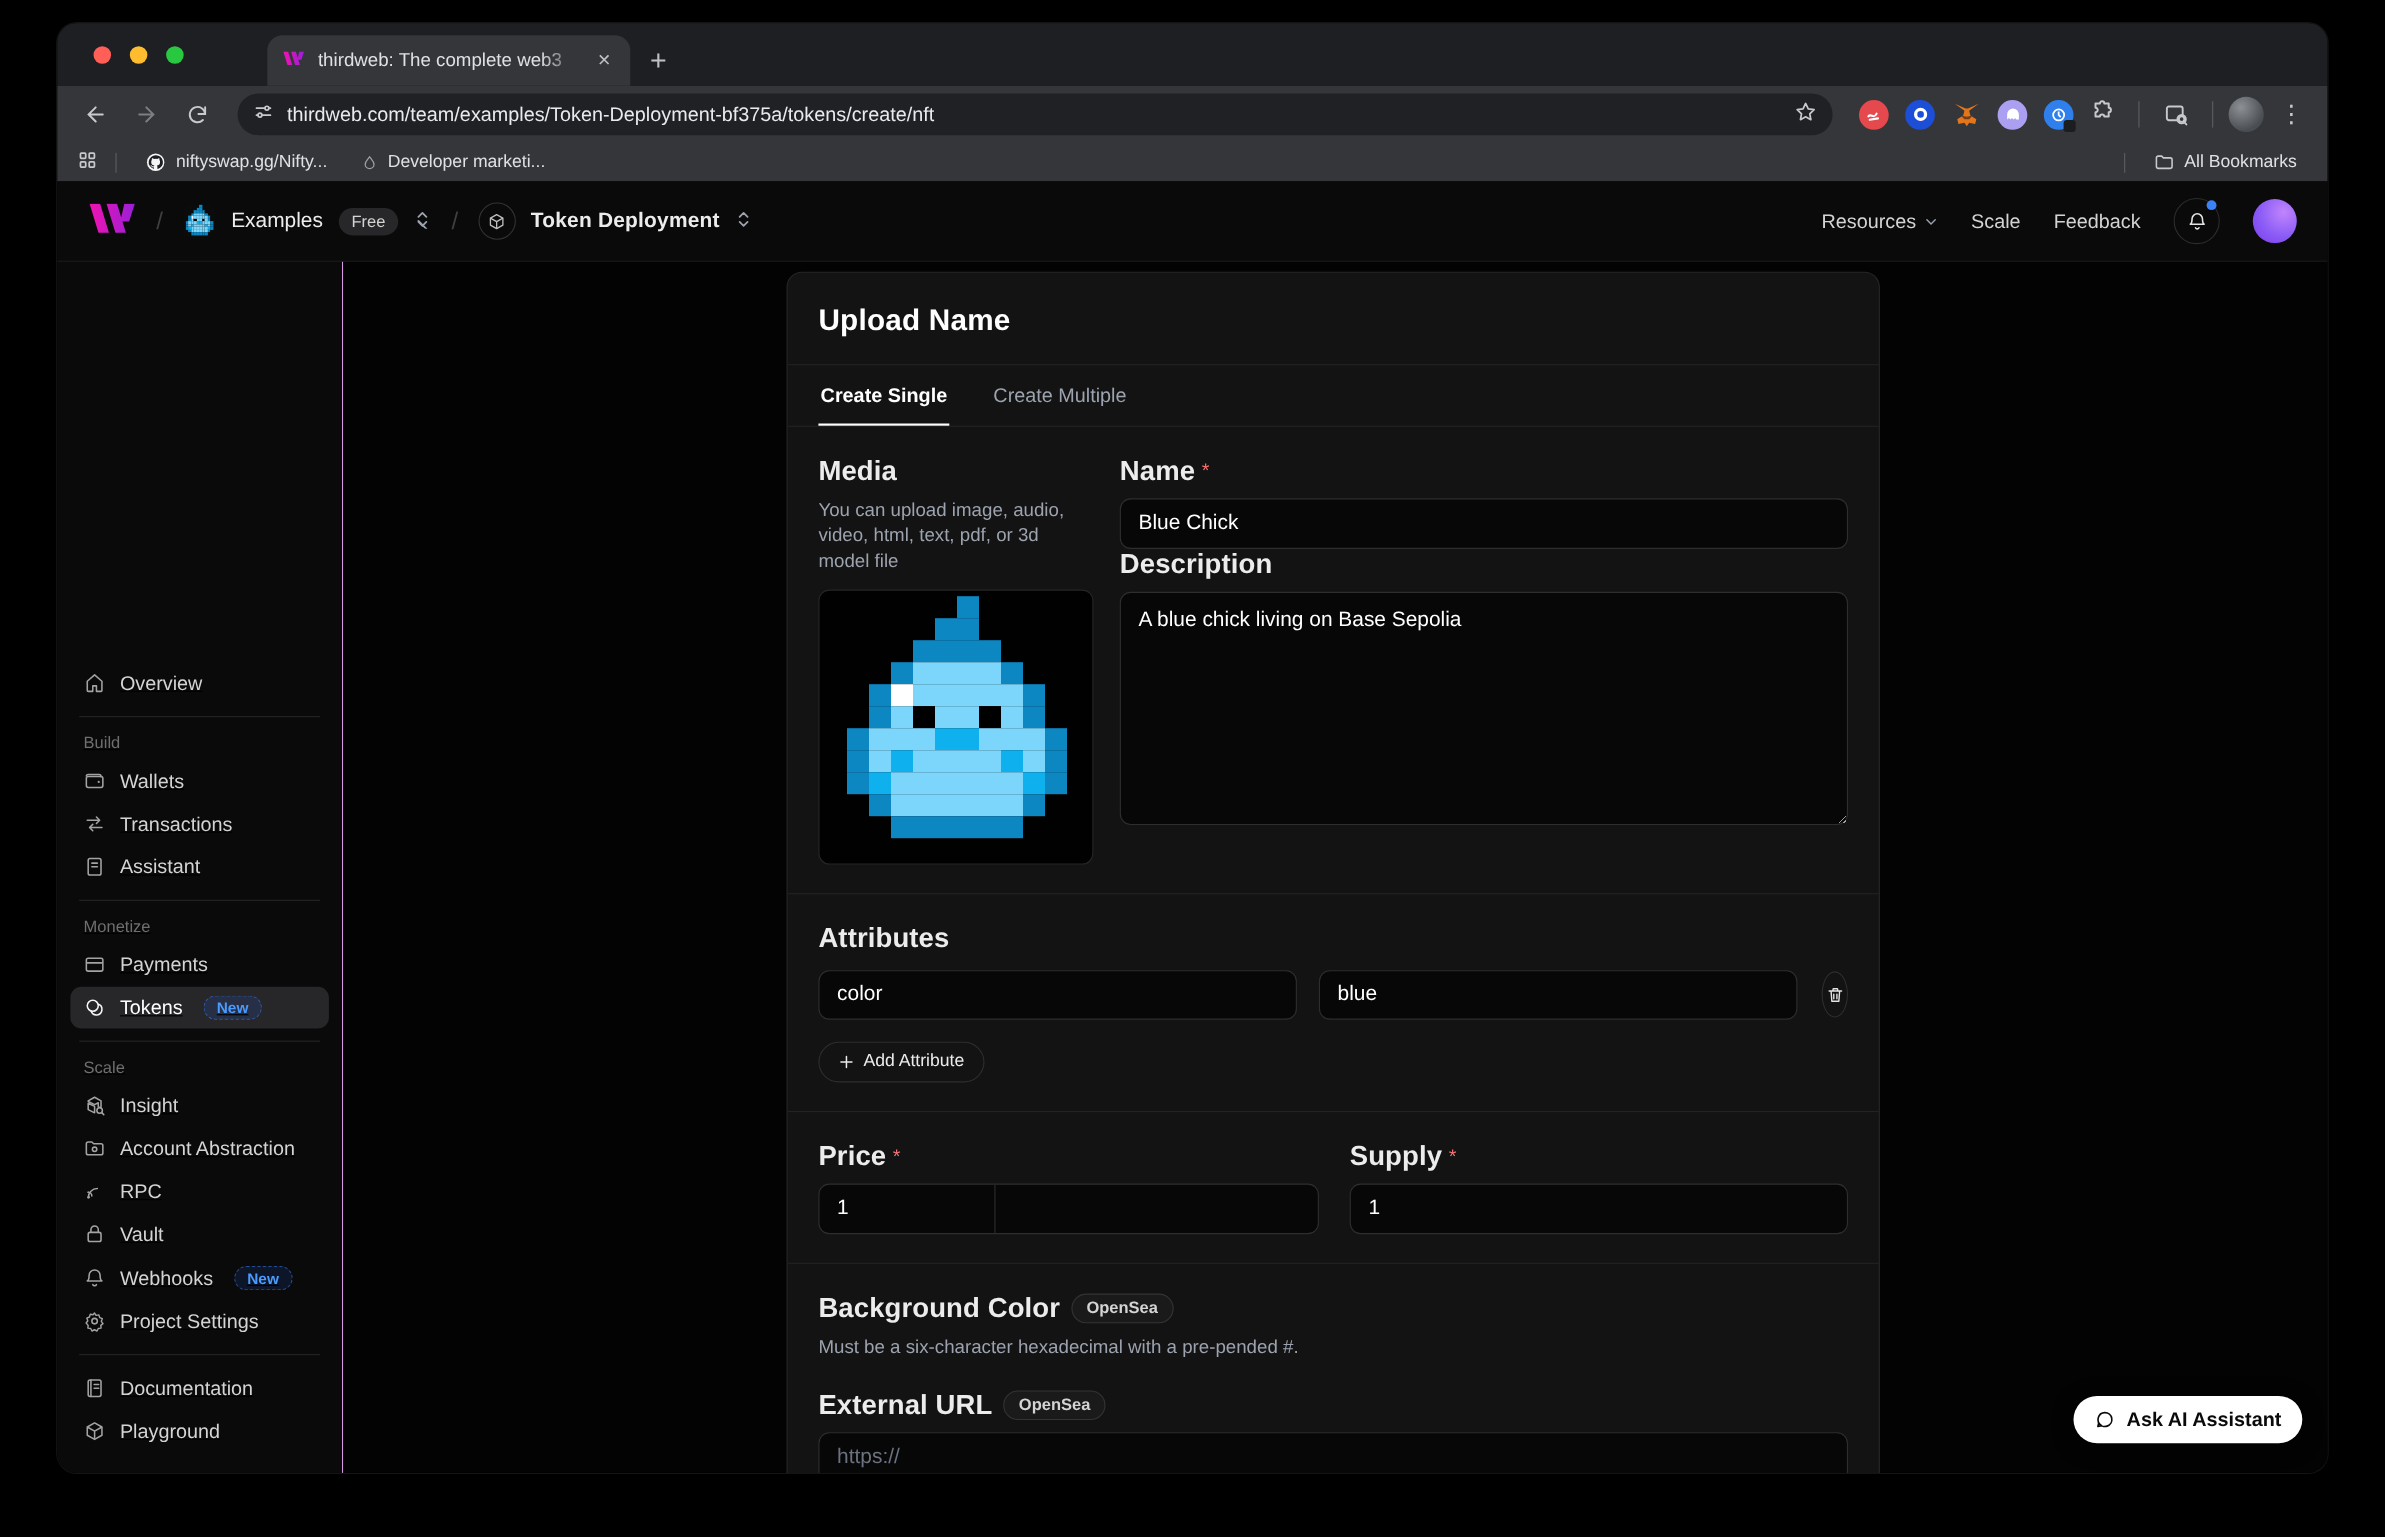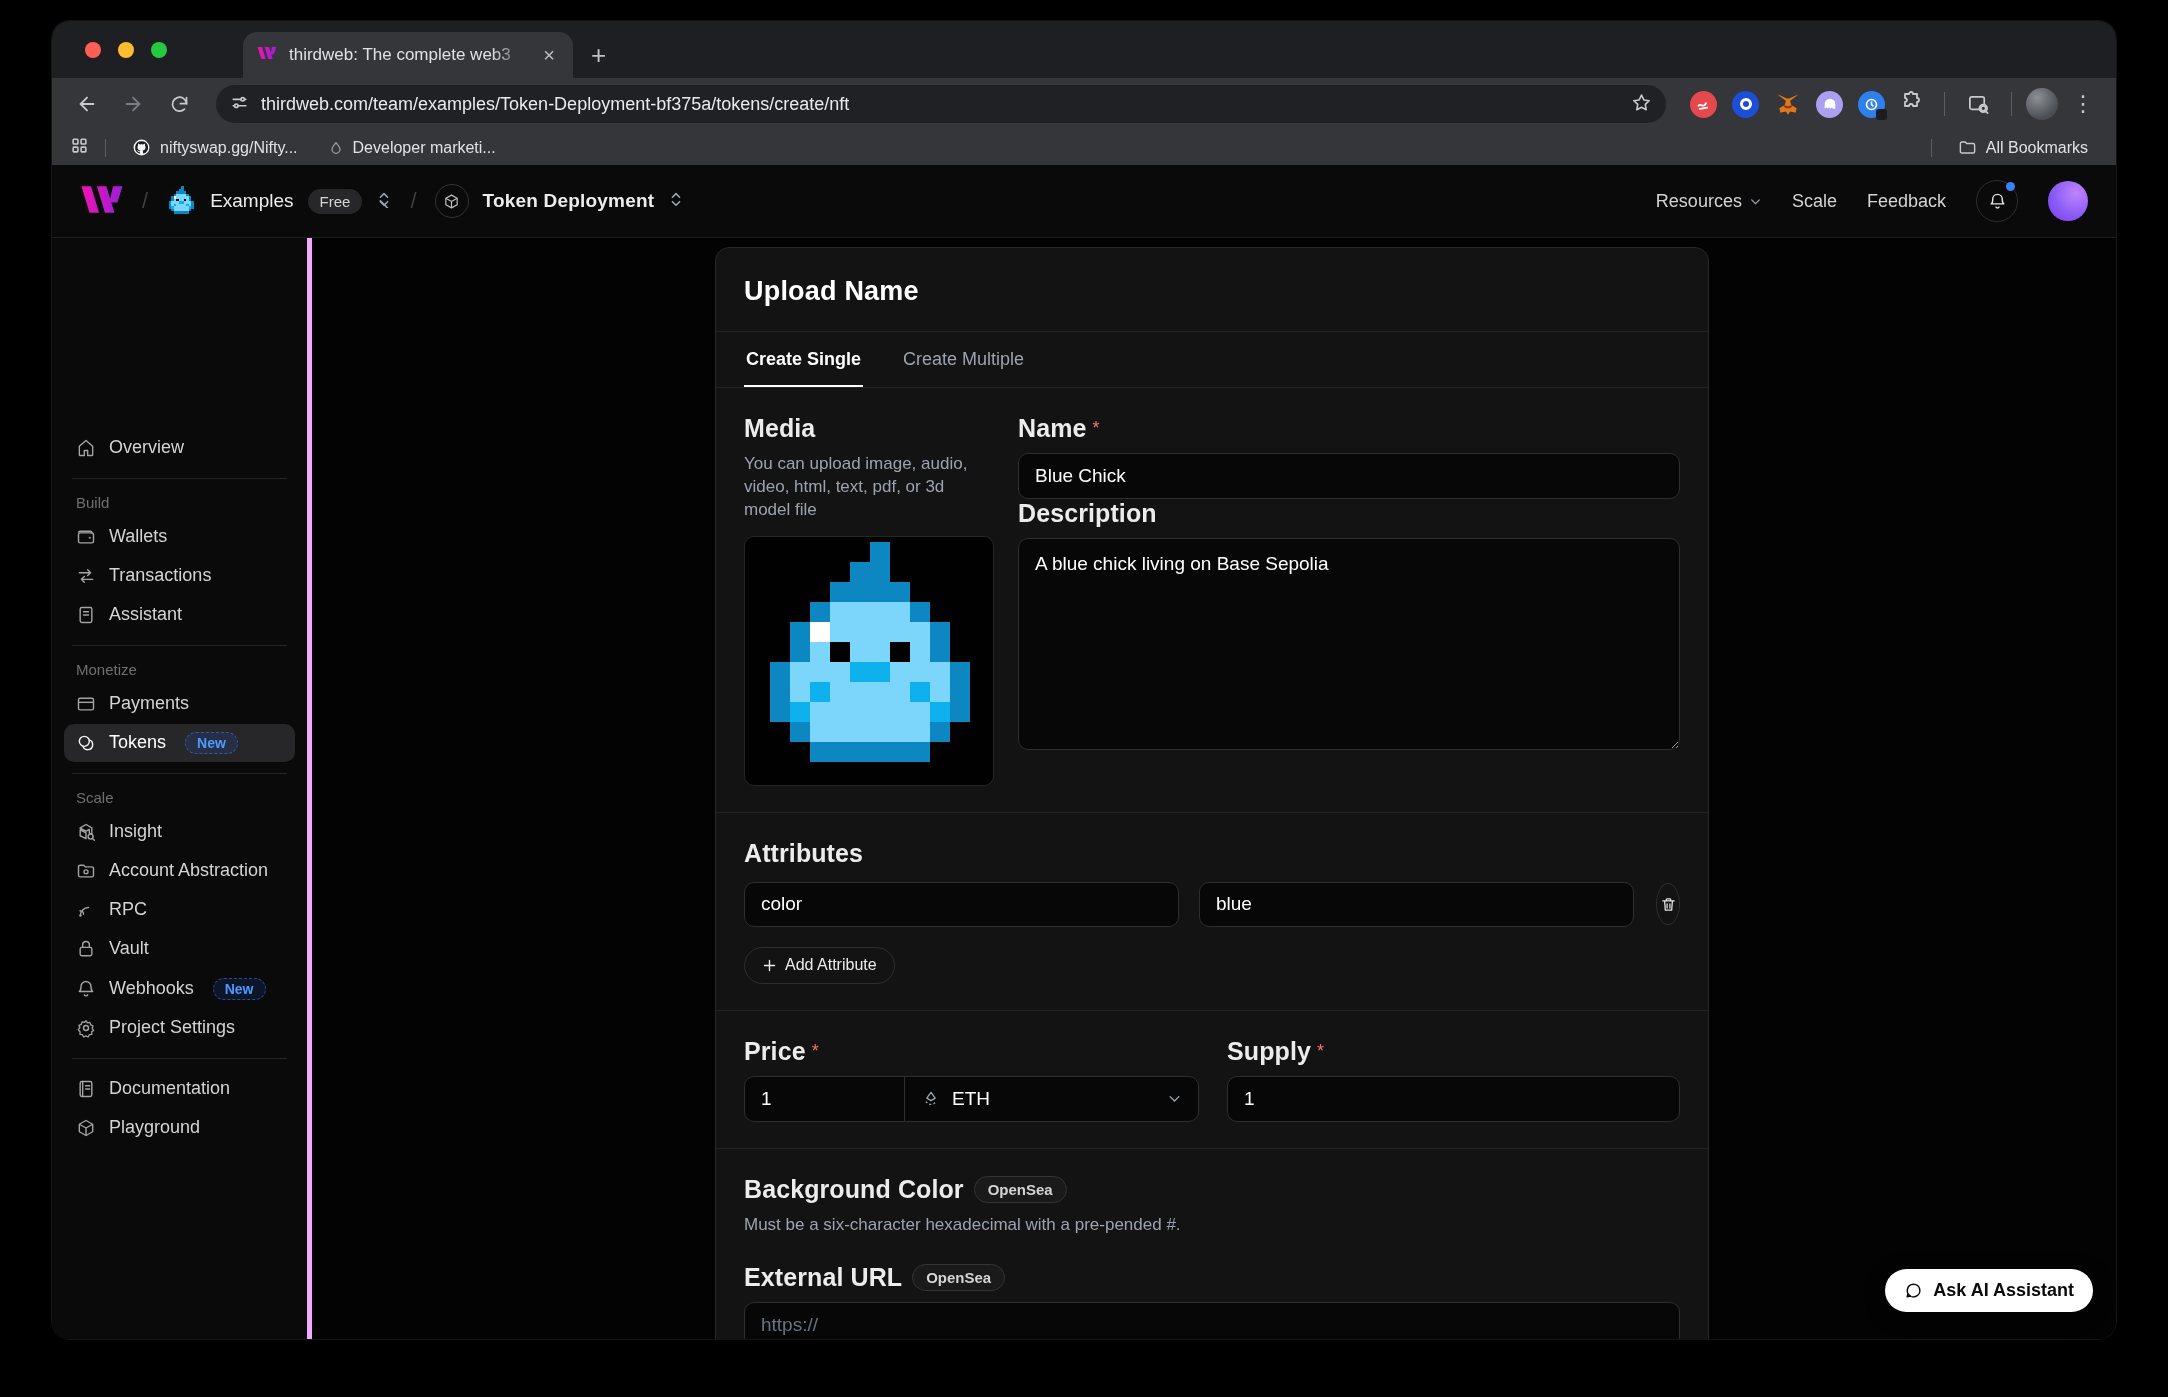--- a/index.html
+++ b/index.html
@@ -52,22 +52,22 @@
   .hdr-link { color:#d4d4d4; font-size:18px; display:flex; align-items:center; gap:7px; }
   .bell-btn { width:42px; height:42px; border-radius:50%; border:1px solid #2c2c2c; position:relative;
     display:flex; align-items:center; justify-content:center; }
   .bell-dot { position:absolute; top:1px; right:2px; width:9px; height:9px; border-radius:50%; background:#3b82f6; }
   .user-avatar { width:40px; height:40px; border-radius:50%;
     background:radial-gradient(circle at 70% 30%, #c084fc, #8b5cf6 55%, #7c3aed); }
 
   .app-body { flex:1; display:flex; min-height:0; }
 
   
-  .sidebar { width:260px; background:#0a0a0a; border-right:5px solid #f0abfc; padding:16px 12px 18px;
-    display:flex; flex-direction:column; justify-content:center; flex-shrink:0; }
+  .sidebar { width:260px; background:#0a0a0a; border-right:1px solid #f0abfc; padding:16px 12px 18px;
+    display:flex; flex-direction:column; justify-content:flex-end; flex-shrink:0;text-decoration:underline; }
   .side-item { height:38px; display:flex; align-items:center; gap:13px; padding:0 12px; border-radius:10px;
     color:#d4d4d4; font-size:18px; margin:1px 0; }
   .side-item.active { background:#27272a; color:#fff; }
   .side-item svg { flex-shrink:0; }
   .side-label { color:#6f6f6f; font-size:15px; margin:15px 12px 7px; }
   .side-div { height:1px; background:#242424; margin:11px 8px; }
   .new-badge { margin-left:6px; font-size:14px; font-weight:700; color:#4b9bff;
     background:rgba(37,99,235,.14); border:1px dashed rgba(59,130,246,.5); border-radius:999px; padding:2px 11px; }
 
   
@@ -780,30 +780,20 @@
           </div>
 
           <div class="section price-grid">
             <div>
               <div class="field-lbl-row" style="margin-bottom:0">
                 <span class="lbl">Price</span>
                 <span class="req">*</span>
               </div>
               <div class="price-group">
                 <input value="1" style="">
-                <div class="cur-select">
-                  <svg width="20" height="20" viewBox="0 0 24 24" fill="none" stroke="#9ca3af" stroke-width="1.6" stroke-linejoin="round">
-                      <path d="M12 4l5 7-5 3-5-3 5-7z"></path>
-                      <path d="M6 15a7 7 0 0 0 12 0" stroke-dasharray="2.5 2.5"></path>
-                    </svg>
-                  <span>ETH</span>
-                  <svg class="chev" width="15" height="15" viewBox="0 0 24 24" fill="none" stroke="#9ca3af" stroke-width="2.2" stroke-linecap="round">
-                      <path d="M5 9l7 7 7-7"></path>
-                    </svg>
-                </div>
               </div>
             </div>
             <div>
               <div class="field-lbl-row" style="margin-bottom:0">
                 <span class="lbl">Supply</span>
                 <span class="req">*</span>
               </div>
               <input class="tw-input" style="margin-top: 10px;" value="1">
             </div>
           </div>

